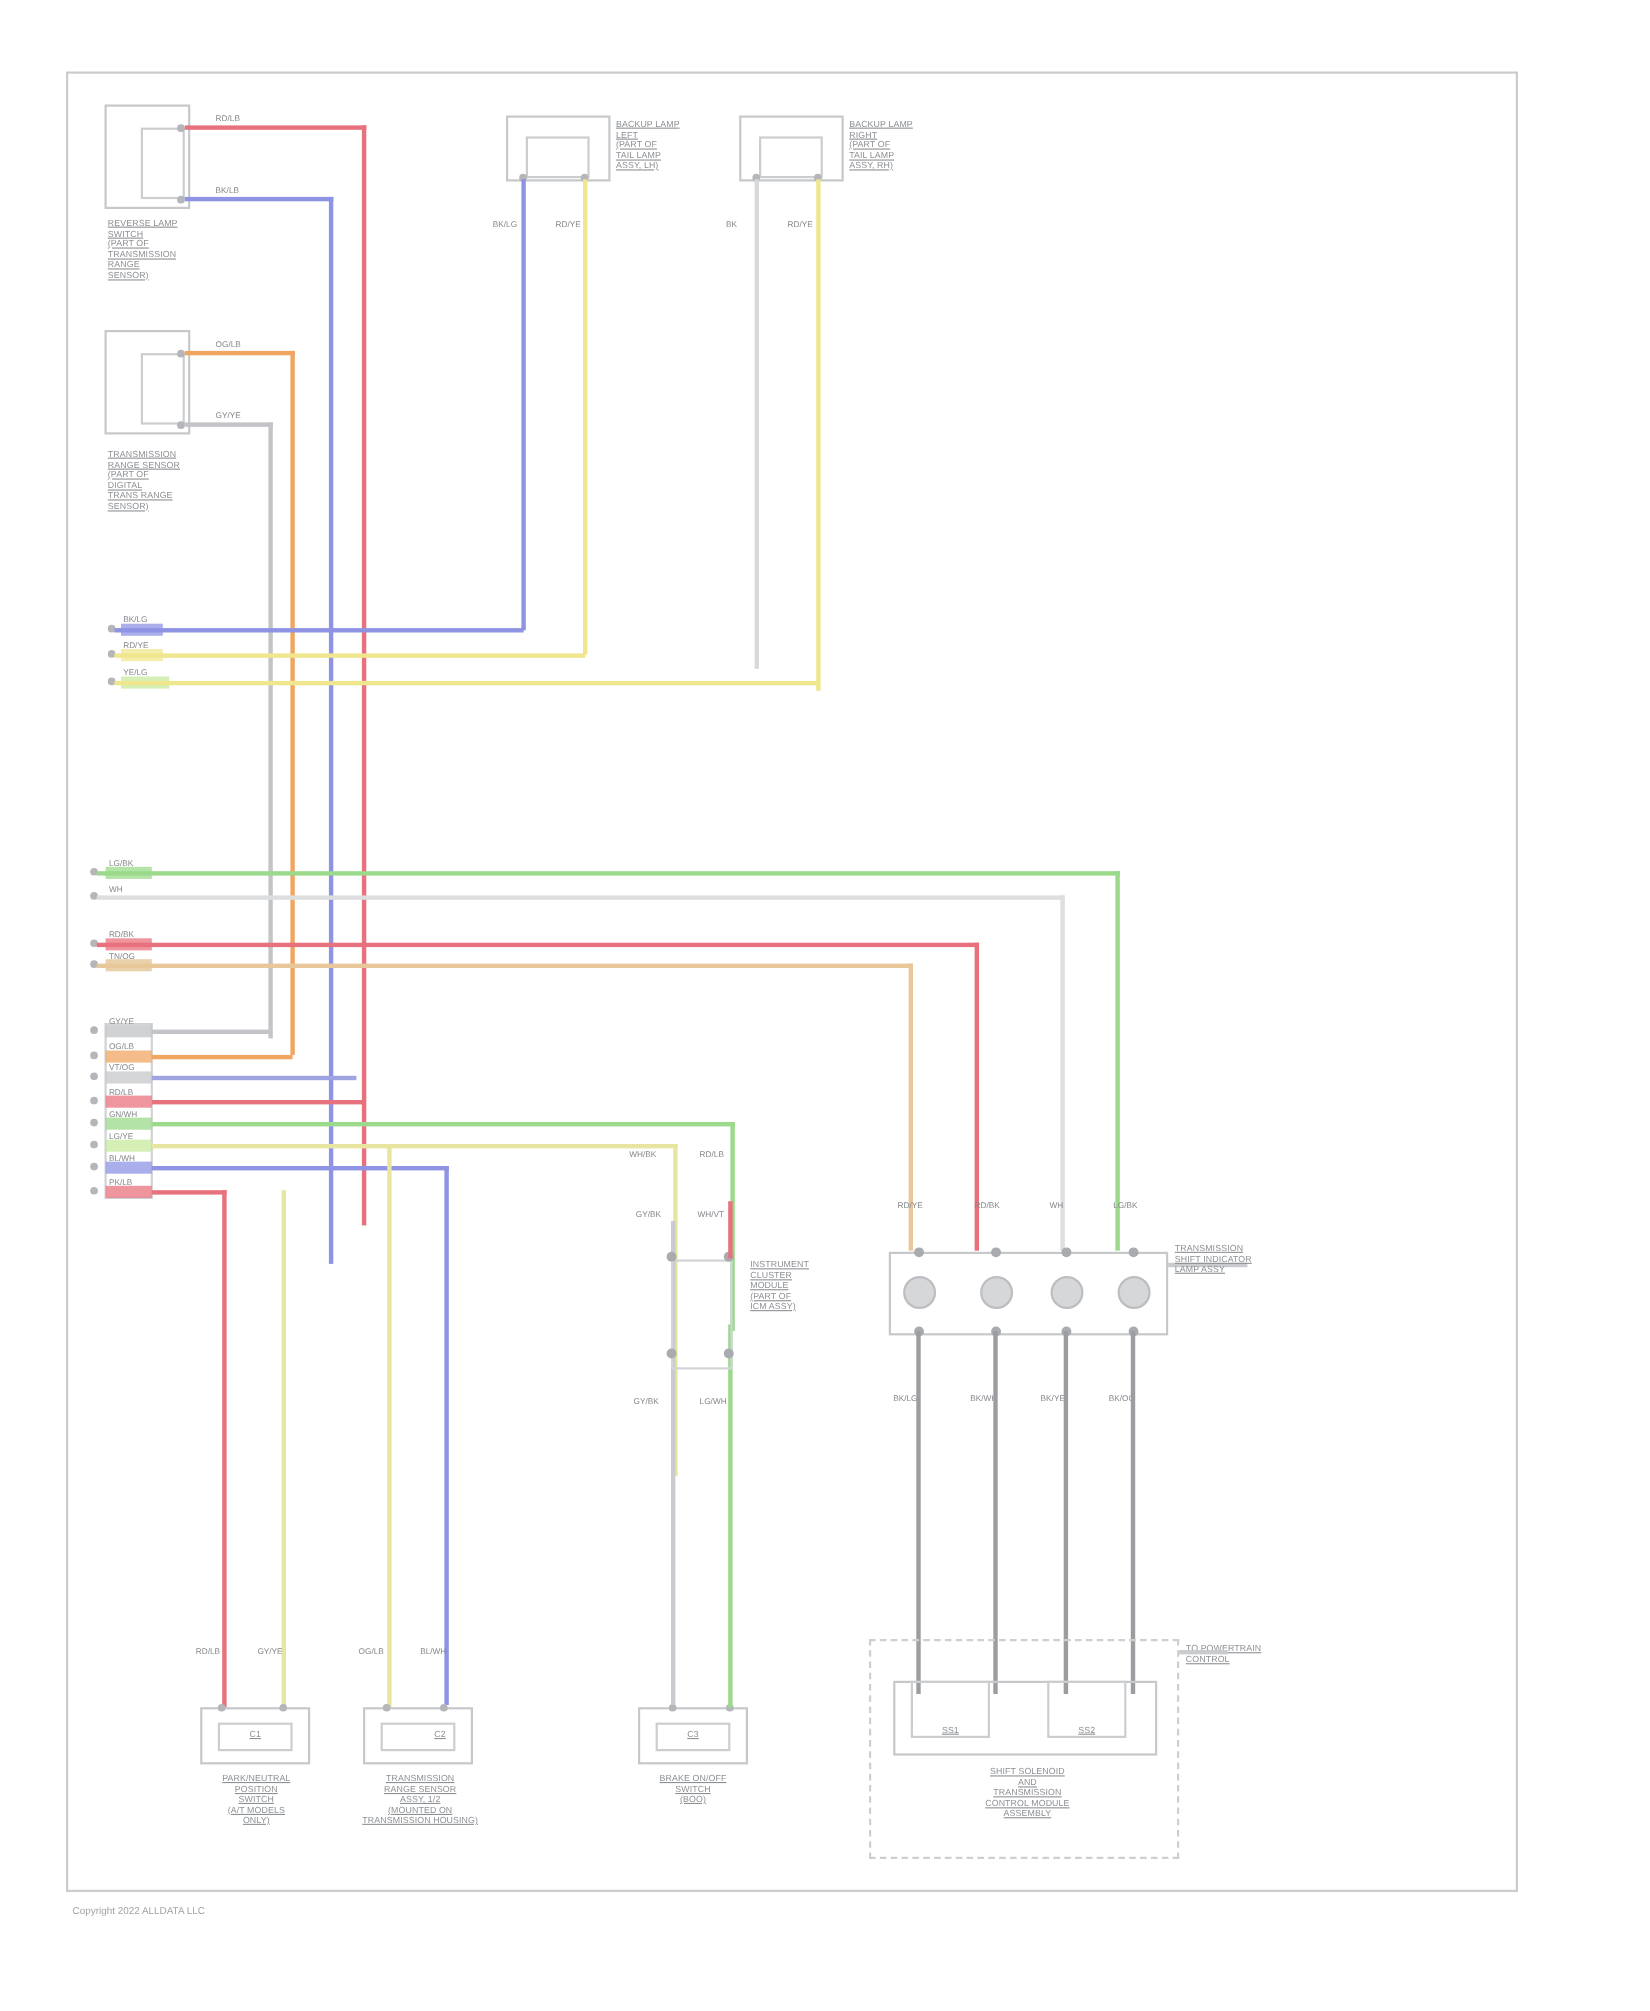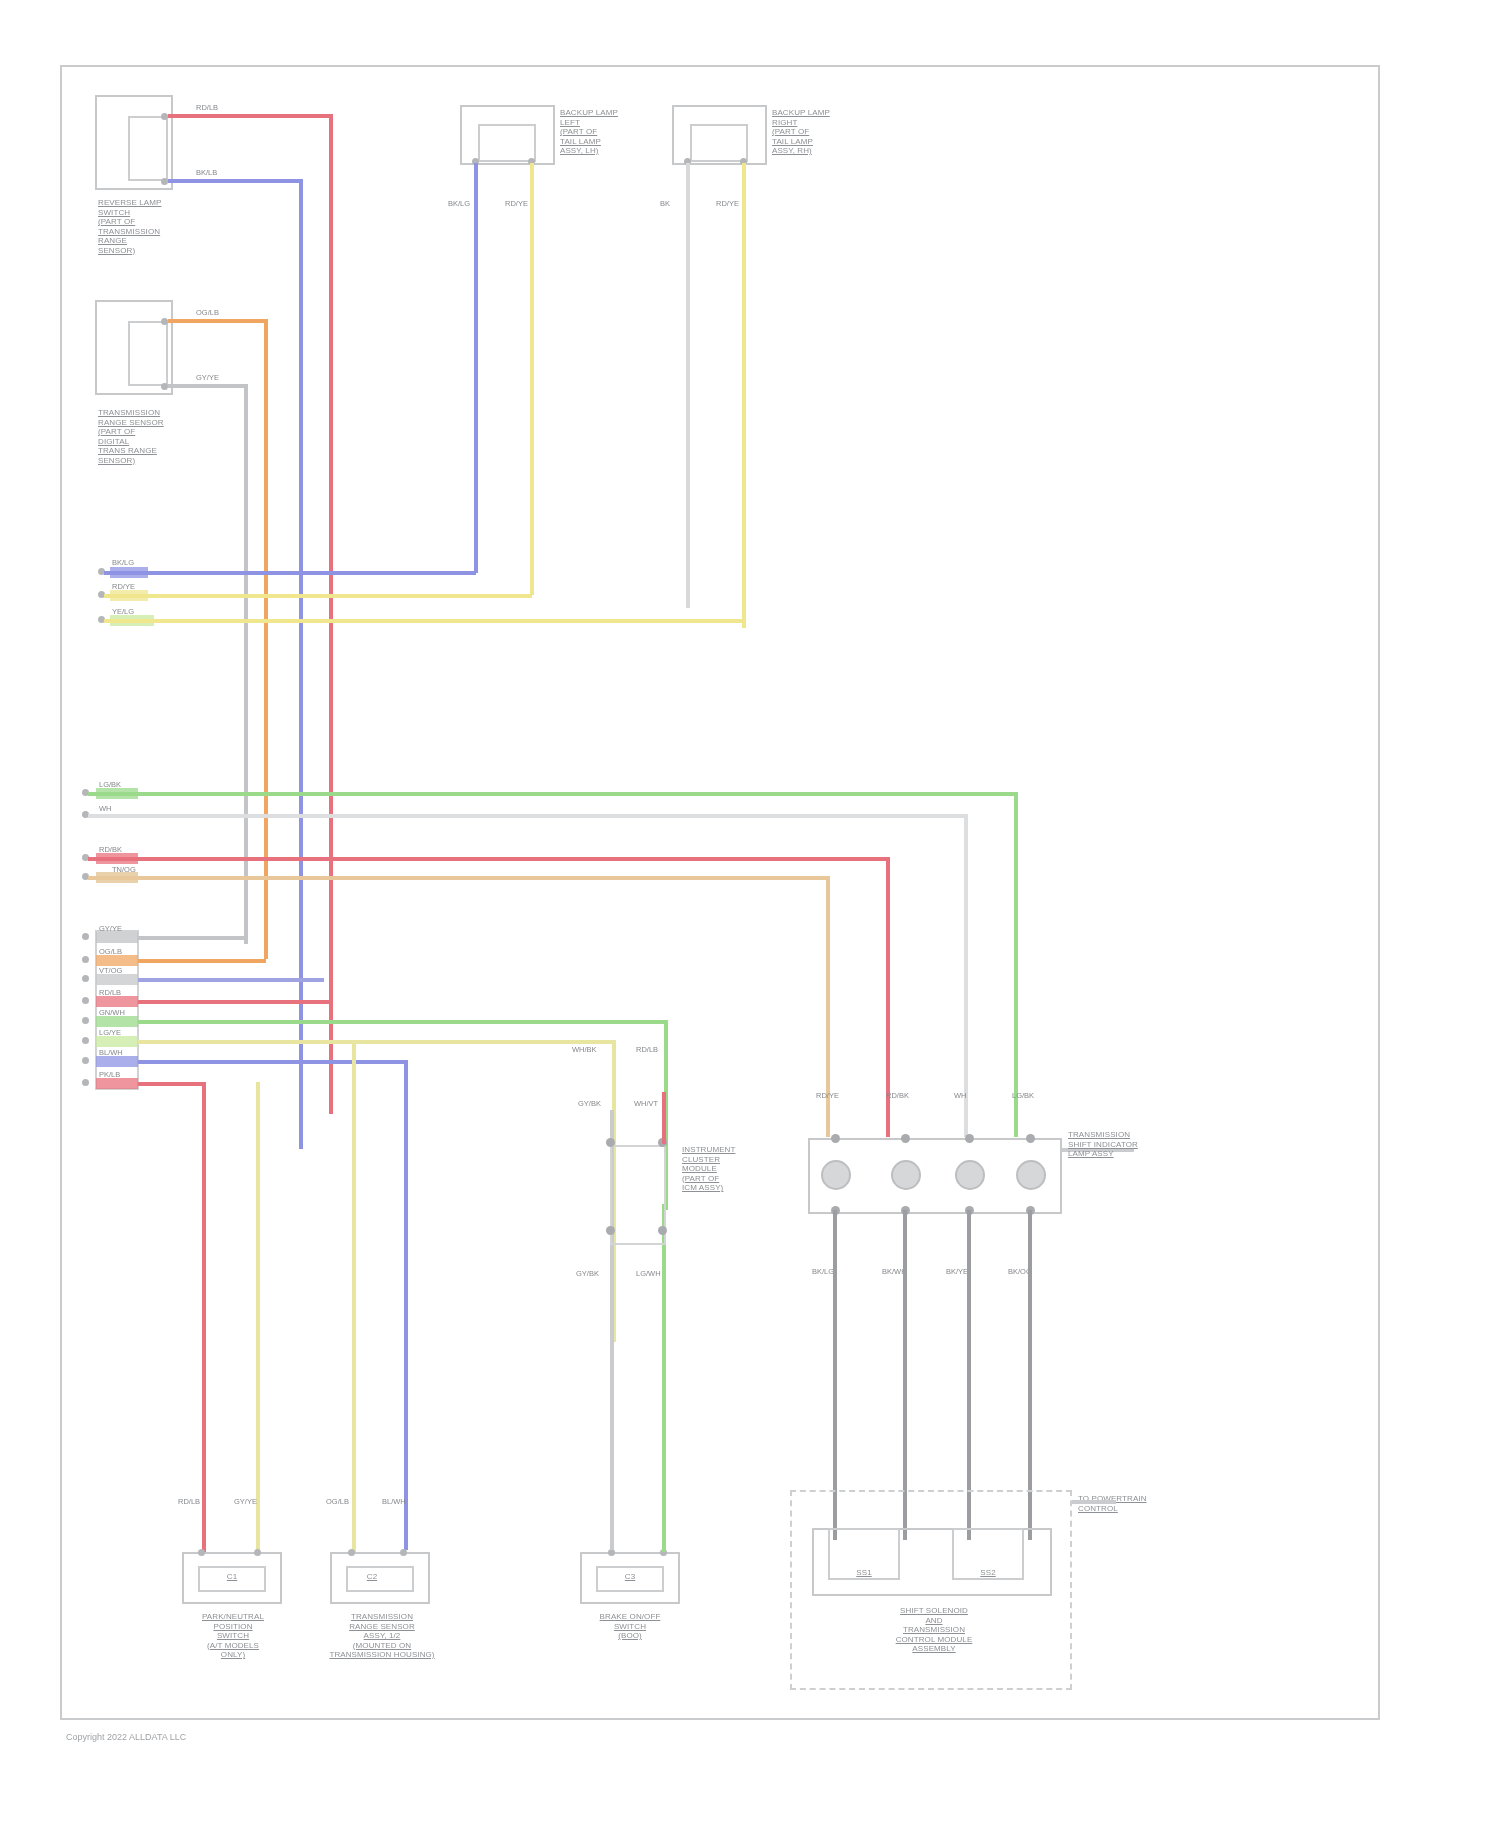--- a/index.html
+++ b/index.html
@@ -127,21 +127,21 @@
   <div class="hl" style="left:96px;top:853px;width:42px;background:#e8717e;"></div>
   <div class="pin" style="left:82px;top:854px;"></div>
   <div class="wire wh" style="left:88px;top:857px;width:802px;background:#e8717e;"></div>
   <div class="wire wv" style="left:886px;top:857px;height:280px;background:#e8717e;"></div>
   <div class="wlbl" style="left:99px;top:846px;">RD/BK</div>
 
   <div class="hl" style="left:96px;top:872px;width:42px;background:#e2c28f;"></div>
   <div class="pin" style="left:82px;top:873px;"></div>
   <div class="wire wh" style="left:88px;top:876px;width:742px;background:#e8c79a;"></div>
   <div class="wire wv" style="left:826px;top:876px;height:261px;background:#e8c79a;"></div>
-  <div class="wlbl" style="left:112px;top:866px;">TN/OG</div>
+  <div class="wlbl" style="left:99px;top:866px;">TN/OG</div>
 
   <div class="box" style="left:95px;top:930px;width:44px;height:160px;border-color:#d0d2d4;"></div>
 
   <div class="hl" style="left:96px;top:932px;width:42px;background:#bfc1c4;"></div>
   <div class="pin" style="left:82px;top:933px;"></div>
   <div class="wlbl" style="left:99px;top:925px;">GY/YE</div>
   <div class="wire wh" style="left:138px;top:936px;width:108px;background:#c2c4c7;"></div>
 
   <div class="hl" style="left:96px;top:955px;width:42px;background:#f0a560;"></div>
   <div class="pin" style="left:82px;top:956px;"></div>
@@ -199,21 +199,21 @@
 SWITCH
 (A/T MODELS
 ONLY)</div>
   <div class="wlbl" style="left:178px;top:1498px;">RD/LB</div>
   <div class="wlbl" style="left:234px;top:1498px;">GY/YE</div>
 
   <div class="box" style="left:330px;top:1552px;width:100px;height:52px;"></div>
   <div class="inner" style="left:346px;top:1566px;width:68px;height:26px;"></div>
   <div class="pin" style="left:348px;top:1549px;"></div>
   <div class="pin" style="left:400px;top:1549px;"></div>
-  <div class="lbl c" style="left:318px;top:1572px;width:108px;">C2</div>
+  <div class="lbl c" style="left:346px;top:1572px;width:108px;">C2</div>
   <div class="lbl c" style="left:308px;top:1612px;width:148px;">TRANSMISSION
 RANGE SENSOR
 ASSY, 1/2
 (MOUNTED ON
 TRANSMISSION HOUSING)</div>
   <div class="wlbl" style="left:326px;top:1498px;">OG/LB</div>
   <div class="wlbl" style="left:382px;top:1498px;">BL/WH</div>
 
   <div class="box" style="left:580px;top:1552px;width:100px;height:52px;"></div>
   <div class="inner" style="left:596px;top:1566px;width:68px;height:26px;"></div>

